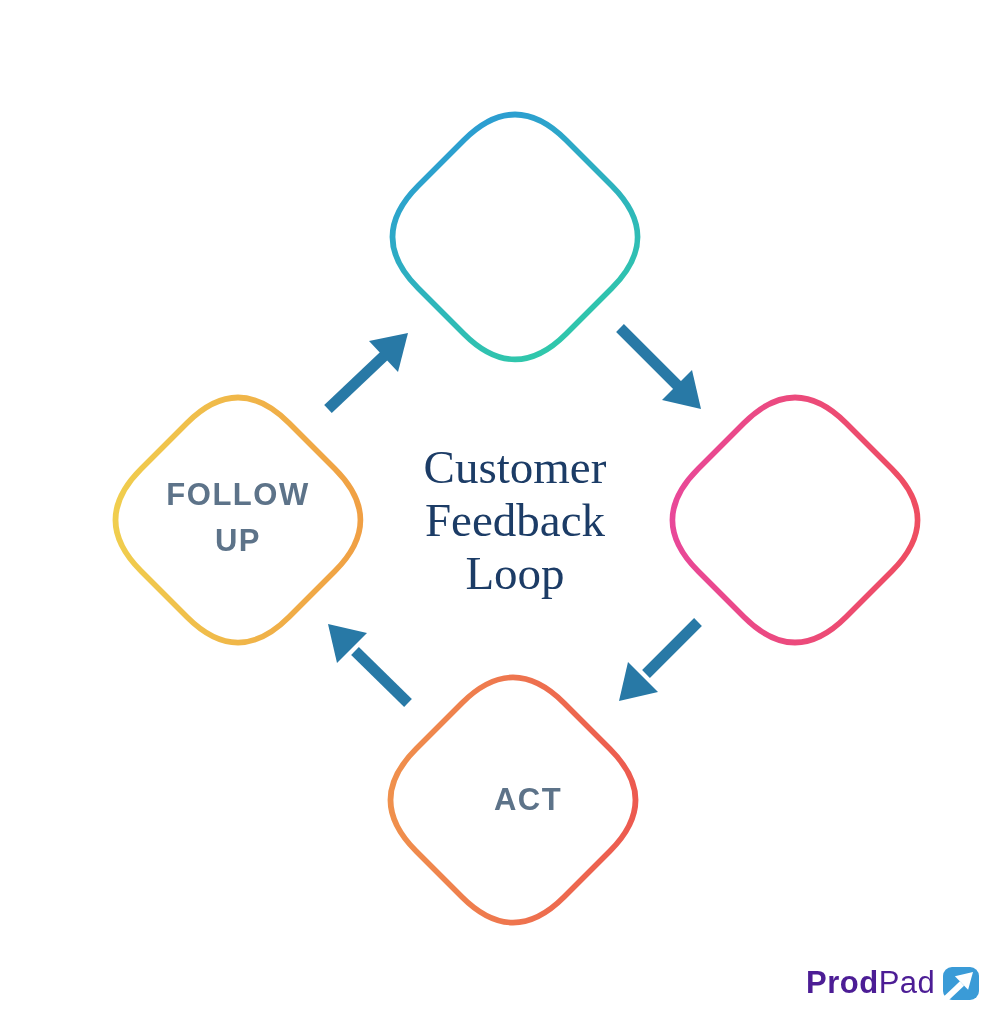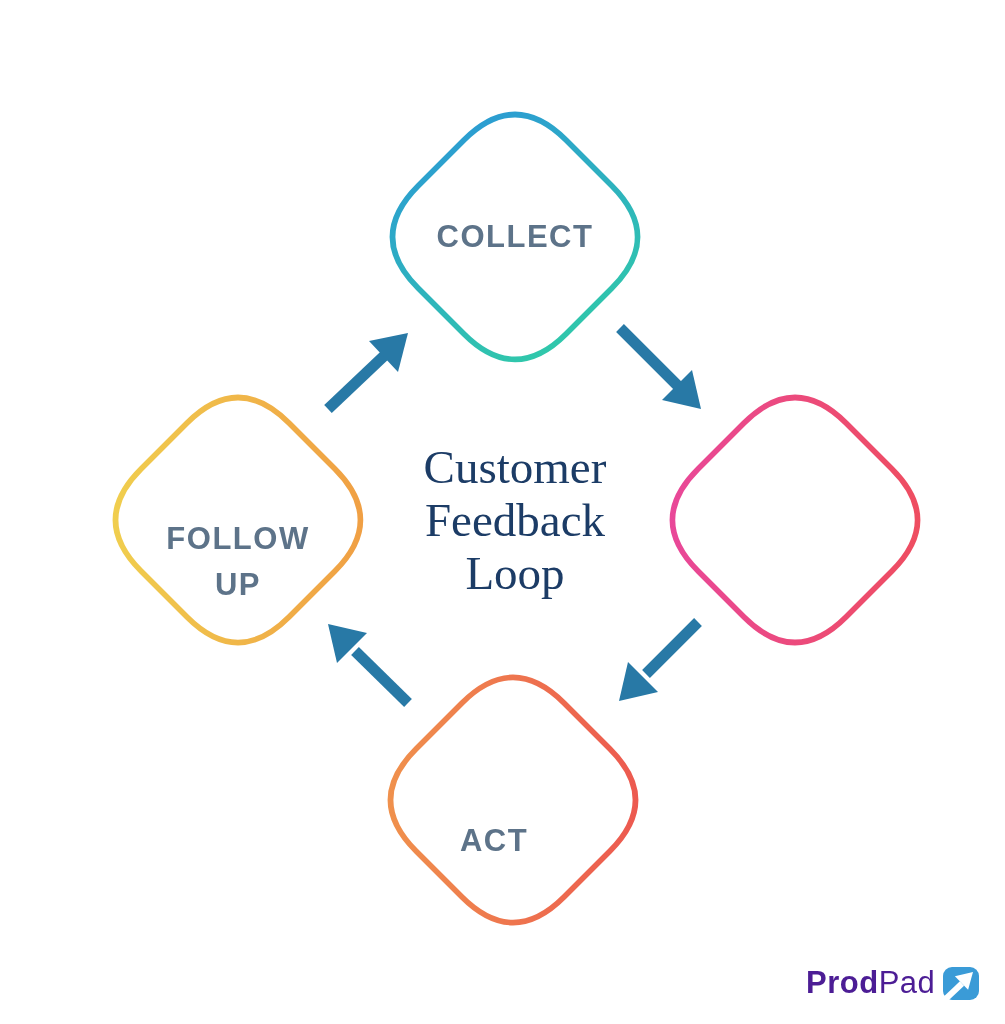--- a/index.html
+++ b/index.html
@@ -24,22 +24,22 @@
     text-align: center;
     font-family: "Liberation Sans", sans-serif;
     font-weight: bold;
     font-size: 31px;
     letter-spacing: 1.5px;
     color: #5D7389;
     line-height: 1.5;
   }
   .label-collect  { left: 365px; top: 212px; width: 300px; height: 50px; }
   .label-analyze  { left: 645px; top: 495px; width: 300px; height: 50px; }
-  .label-act      { left: 344px; top: 775px; width: 300px; height: 50px; margin-top: 41px; }
-  .label-followup { left: 148px; top: 470px; width: 180px; height: 96px; margin-top: 44px; }
+  .label-act      { left: 378px; top: 775px; width: 300px; height: 50px; }
+  .label-followup { left: 148px; top: 470px; width: 180px; height: 96px; }
   .center-title {
     position: absolute;
     left: 370px; top: 435px; width: 290px; height: 170px;
     display: flex;
     align-items: center;
     justify-content: center;
     text-align: center;
     font-family: "Liberation Serif", serif;
     font-weight: 400;
     font-size: 47px;
@@ -104,21 +104,20 @@
     <g>
       <line x1="408" y1="703" x2="355" y2="651" stroke-width="11" stroke="#2879A6"></line>
       <polygon points="328,624 367,633 337,663" fill="#2879A6"></polygon>
     </g>
     <g>
       <line x1="328" y1="409" x2="385" y2="355" stroke-width="11" stroke="#2879A6"></line>
       <polygon points="408,333 398,372 369,341" fill="#2879A6"></polygon>
     </g>
   </svg>
 
-  <div class="node-label label-collect">COLLECT</div>
   <div class="node-label label-act">ACT</div>
   <div class="node-label label-followup">FOLLOW UP</div>
 
   <div class="center-title">Customer Feedback Loop</div>
 
   <div class="logo">
     <div class="logo-text">
       <span class="prod">Prod</span><span class="pad">Pad</span>
     </div>
     <svg class="logo-icon" viewBox="0 0 40 40">

